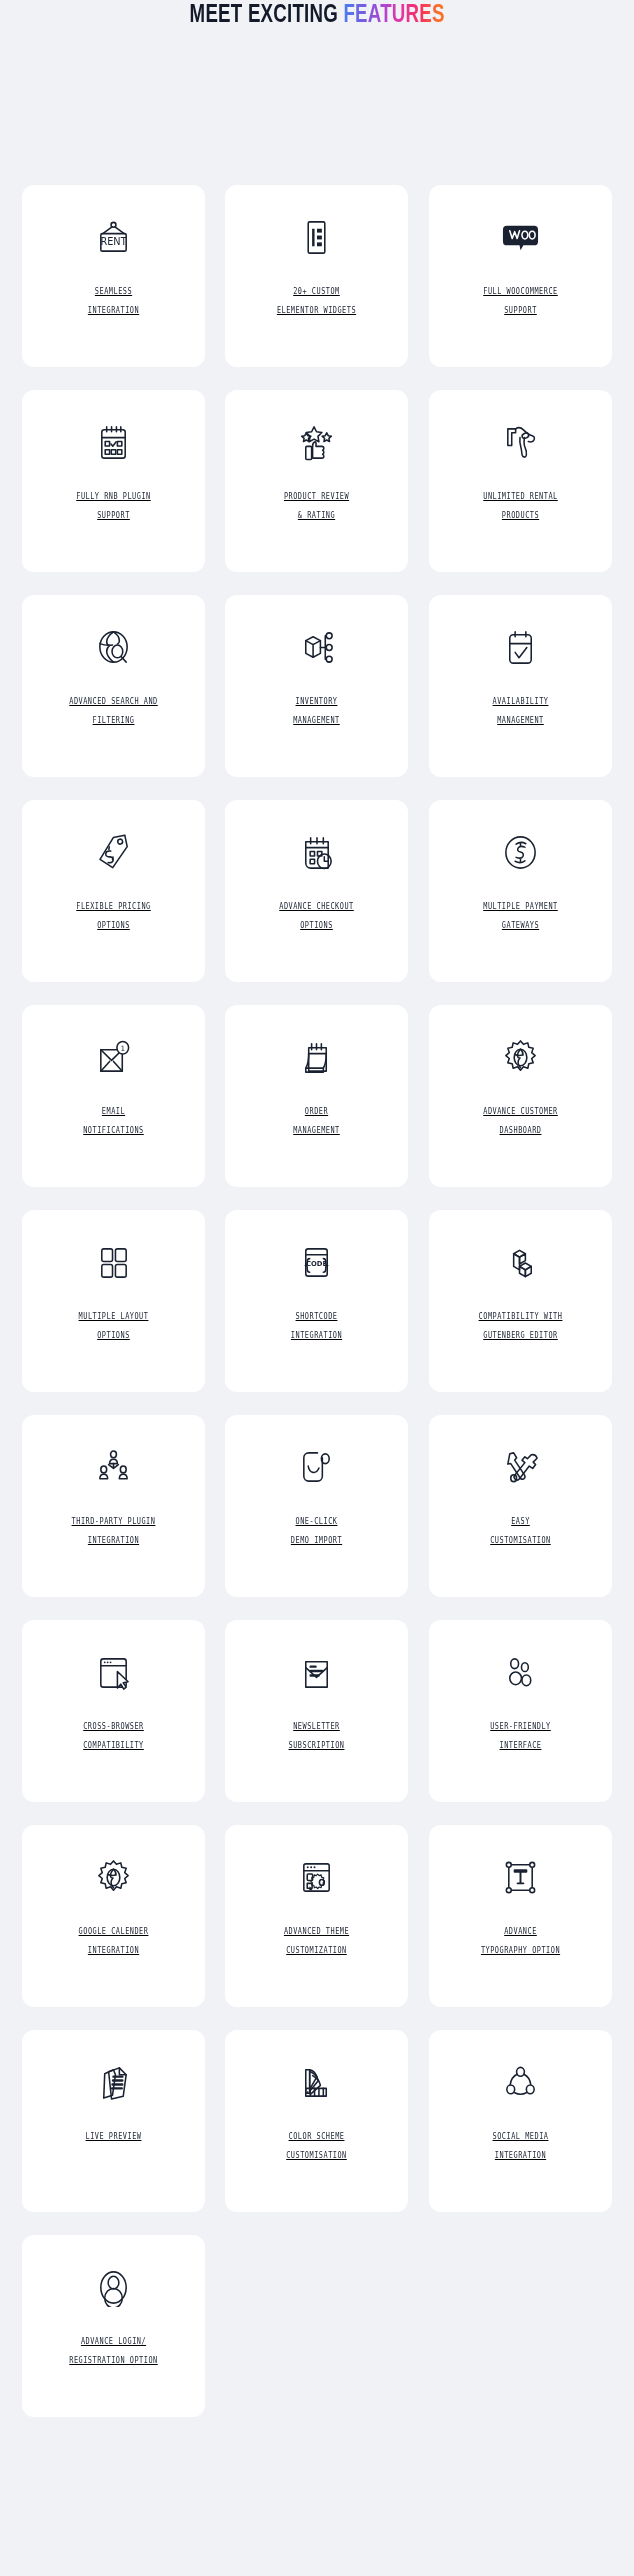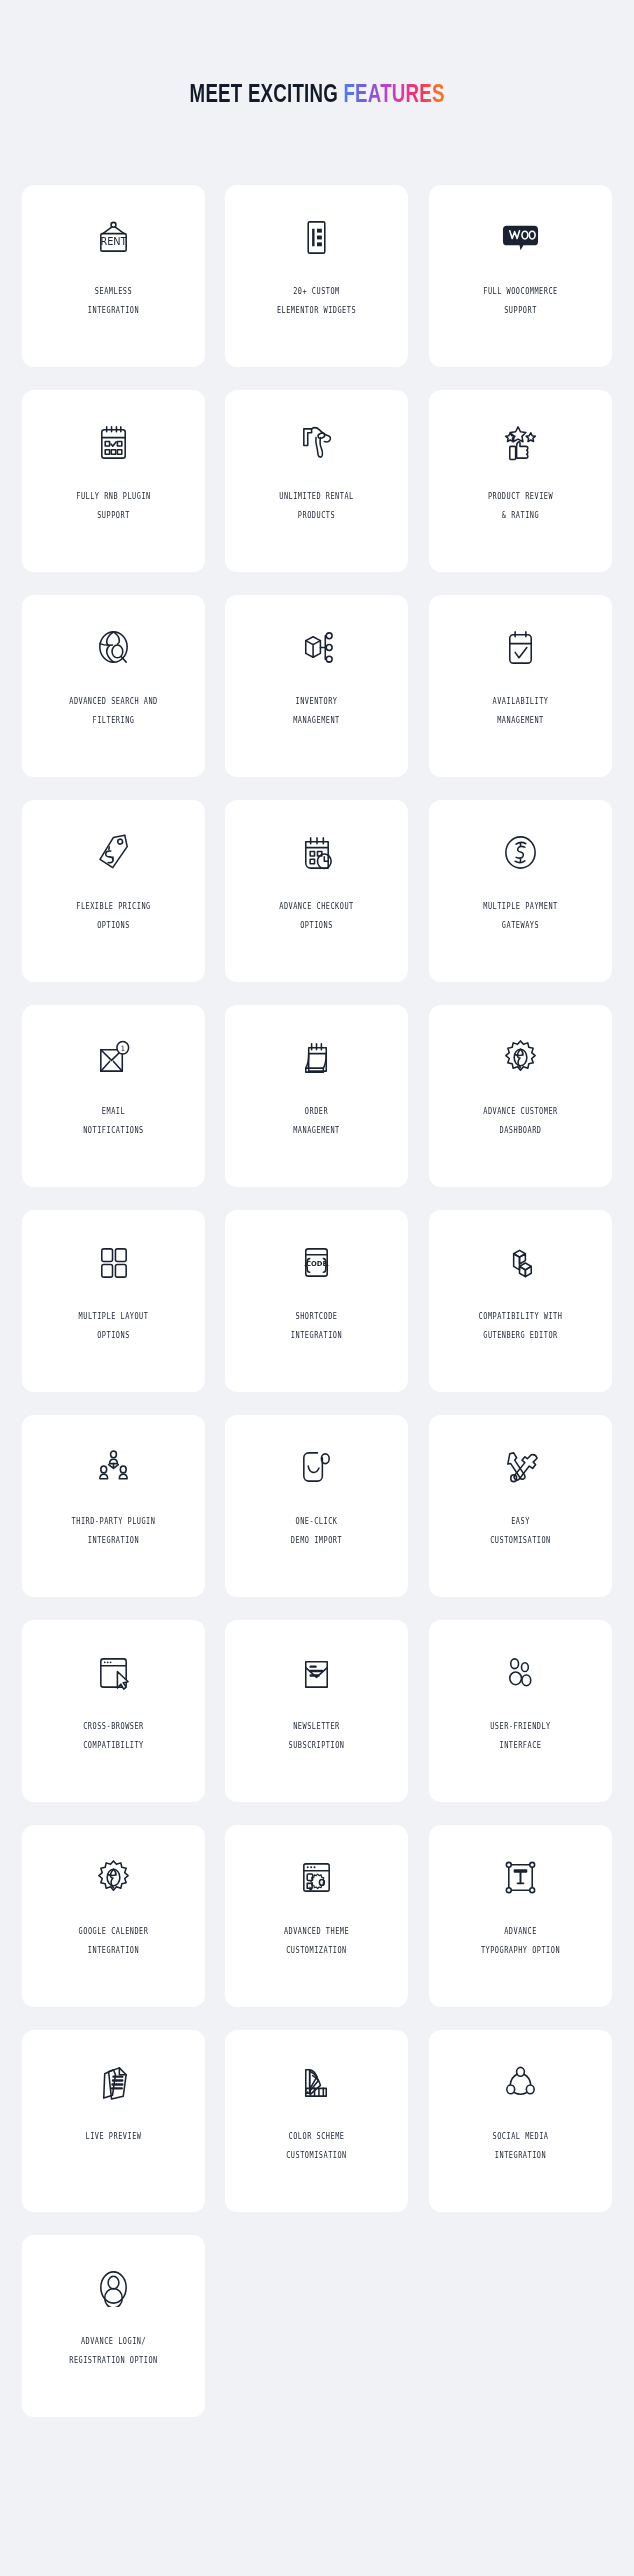--- a/index.html
+++ b/index.html
@@ -7,21 +7,21 @@
   body {
     width:635px; height:3121px;
     font-family:"DejaVu Sans Mono", monospace;
     position:relative; overflow:hidden;
   }
   .page { width:635px; height:3121px; background:#f1f2f6; position:relative; }
 
   
   .heading-wrap {
     position:absolute; top:0; left:0; width:635px; height:185px;
-    display:flex; align-items:center; justify-content:center;
+    display:flex; align-items:flex-start; justify-content:center;
   }
   .heading {
     font-family:"Liberation Sans", sans-serif;
     font-weight:bold;
     font-size:26px;
     letter-spacing:0.3px;
     line-height:1;
     white-space:nowrap;
     transform:scaleX(0.72);
     transform-origin:center center;
@@ -45,20 +45,21 @@
     row-gap:23px;
   }
   .card {
     width:183px; height:182px;
     background:#ffffff;
     border-radius:12px;
     display:flex;
     flex-direction:column;
     align-items:center;
     position:relative;
+    text-decoration:underline;
   }
   .icon-box {
     height:98px;
     width:100%;
     display:flex;
     align-items:center;
     justify-content:center;
     padding-top:7.2px;
   }
   .icon-box svg { display:block; }
@@ -119,34 +120,34 @@
           <svg width="39" height="39" viewBox="-4 -4 80 80" fill="none" stroke="#1a2231" stroke-width="3.2" stroke-linecap="round" stroke-linejoin="round" style="color: rgb(26, 34, 49);">
             <use href="#i-calendar-check-icon"></use>
           </svg>
         </div>
         <div class="label">FULLY RNB PLUGIN
 SUPPORT</div>
       </div>
       <div class="card">
         <div class="icon-box">
           <svg width="39" height="39" viewBox="-4 -4 80 80" fill="none" stroke="#1a2231" stroke-width="3.2" stroke-linecap="round" stroke-linejoin="round" style="color: rgb(26, 34, 49);">
+            <use href="#i-thumbs-up-stars-icon"></use>
+          </svg>
+        </div>
+        <div class="label">PRODUCT REVIEW
+&amp; RATING</div>
+      </div>
+      <div class="card">
+        <div class="icon-box">
+          <svg width="39" height="39" viewBox="-4 -4 80 80" fill="none" stroke="#1a2231" stroke-width="3.2" stroke-linecap="round" stroke-linejoin="round" style="color: rgb(26, 34, 49);">
             <use href="#i-hand-holding-key-icon"></use>
           </svg>
         </div>
         <div class="label">UNLIMITED RENTAL
 PRODUCTS</div>
-      </div>
-      <div class="card">
-        <div class="icon-box">
-          <svg width="39" height="39" viewBox="-4 -4 80 80" fill="none" stroke="#1a2231" stroke-width="3.2" stroke-linecap="round" stroke-linejoin="round" style="color: rgb(26, 34, 49);">
-            <use href="#i-thumbs-up-stars-icon"></use>
-          </svg>
-        </div>
-        <div class="label">PRODUCT REVIEW
-&amp; RATING</div>
       </div>
       <div class="card">
         <div class="icon-box">
           <svg width="39" height="39" viewBox="-4 -4 80 80" fill="none" stroke="#1a2231" stroke-width="3.2" stroke-linecap="round" stroke-linejoin="round" style="color: rgb(26, 34, 49);">
             <use href="#i-globe-search-icon"></use>
           </svg>
         </div>
         <div class="label">ADVANCED SEARCH AND
 FILTERING</div>
       </div>

